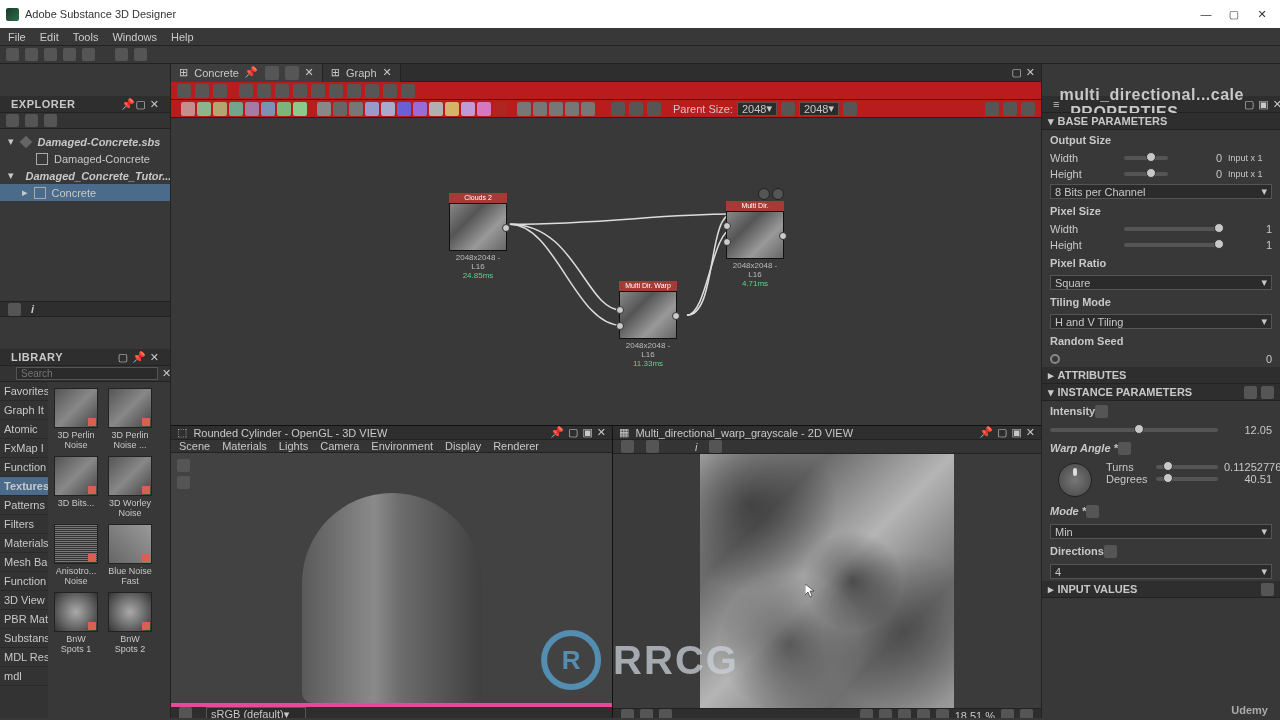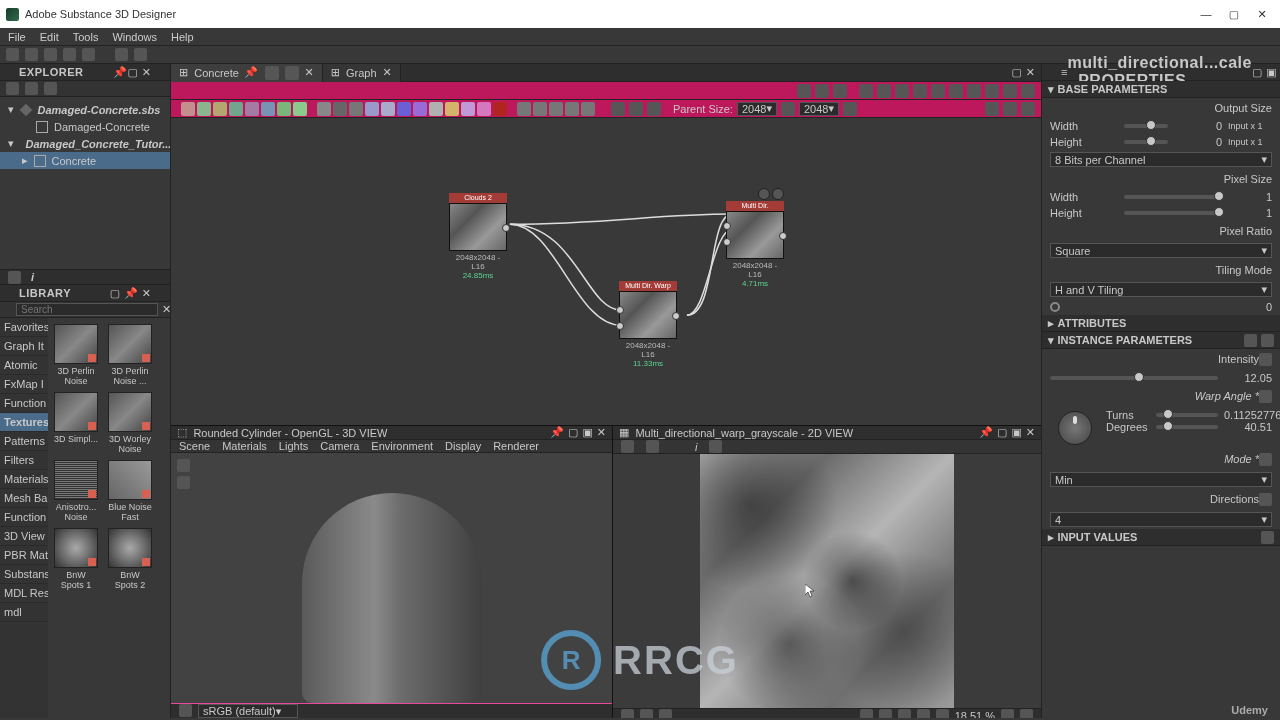--- a/index.html
+++ b/index.html
@@ -8,21 +8,21 @@
 .titlebar .left { display: flex; align-items: center; gap: 6px; }
 .titlebar .title { color: #333; }
 .titlebar .wbtns { display: flex; gap: 4px; }
 .titlebar .wbtn { width: 24px; height: 20px; display: flex; align-items: center; justify-content: center; color: #333; }
 .menubar { height: 18px; background: #383838; display: flex; align-items: center; gap: 14px; padding: 0 8px; border-bottom: 1px solid #222; }
 .menubar span { color: #ccc; }
 .toolbar-top { height: 18px; background: #383838; display: flex; align-items: center; gap: 6px; padding: 0 6px; border-bottom: 1px solid #222; }
 .ticon { width: 13px; height: 13px; background: #555; border-radius: 2px; }
 .main { display: flex; height: 654px; }
 .left-col { width: 170px; display: flex; flex-direction: column; background: #383838; }
-.panel-header { height: 17px; background: #2e2e2e; display: flex; align-items: center; justify-content: space-between; padding: 0 19px; border-bottom: 1px solid #222; }
+.panel-header { height: 17px; background: #2e2e2e; display: flex; align-items: center; justify-content: space-between; padding: 0 11px; border-bottom: 1px solid #222; margin-top: 32px; }
 .panel-header .ptitle { font-weight: 600; letter-spacing: .5px; }
 .panel-header .pbtns { display: flex; gap: 4px; }
 .explorer-body { flex: 0 0 172px; background: #383838; padding: 4px 0; overflow: hidden; }
 .tree-row { display: flex; align-items: center; gap: 6px; padding: 2px 8px; height: 17px; }
 .tree-row.selected { background: #4a6b8a; }
 .tree-row .cube { width: 12px; height: 12px; background: #666; transform: rotate(45deg) scale(.75); }
 .tree-row .pkg { width: 12px; height: 12px; border: 1px solid #aaa; }
 .midpane { height: 16px; background: #2e2e2e; display: flex; align-items: center; gap: 10px; padding: 0 8px; border-top: 1px solid #222; border-bottom: 1px solid #222; }
 .library-body { flex: 1; display: flex; background: #383838; overflow: hidden; }
 .libcats { width: 48px; background: #333; overflow: hidden; }
@@ -31,21 +31,21 @@
 .libgrid { flex: 1; padding: 6px; display: flex; flex-direction: column; gap: 6px; overflow: hidden; }
 .librow { display: flex; gap: 10px; }
 .thumb { width: 44px; text-align: center; }
 .thumb .timg { width: 44px; height: 40px; background: linear-gradient(135deg,#555,#888,#444); border: 1px solid #222; position: relative; }
 .thumb .timg::after { content:""; position:absolute; bottom:1px; right:1px; width:8px; height:8px; background:#d86050; }
 .thumb .tlabel { font-size: 9px; line-height: 10px; margin-top: 2px; }
 .center-col { flex: 1; display: flex; flex-direction: column; border-left: 1px solid #222; border-right: 1px solid #222; }
 .tabbar { height: 18px; background: #2e2e2e; display: flex; align-items: center; border-bottom: 1px solid #222; }
 .tab { height: 18px; display: flex; align-items: center; gap: 6px; padding: 0 8px; background: #353535; border-right: 1px solid #222; }
 .tab.active { background: #3e3e3e; }
-.graph-toolbar { height: 18px; background: #be185d; display: flex; align-items: center; gap: 4px; padding: 0 6px; border-bottom: 1px solid #222; justify-content: flex-end; }
+.graph-toolbar { height: 18px; background: #b91c1c; display: flex; align-items: center; gap: 4px; padding: 0 6px; border-bottom: 1px solid #222; }
 .ticon2 { width: 14px; height: 14px; background: #565656; border-radius: 2px; }
 .color-chips { display: flex; gap: 2px; margin-left: 4px; }
 .chip { width: 14px; height: 14px; border-radius: 2px; }
 .parent-size { display: flex; align-items: center; gap: 4px; margin-left: 8px; }
 .seldd { background: #2b2b2b; border: 1px solid #555; padding: 0 4px; height: 14px; display: flex; align-items: center; }
 .graph-canvas { flex: 1; background: #393939; position: relative; overflow: hidden; }
 .node { position: absolute; width: 58px; }
 .node .hdr { height: 10px; background: #a33b36; font-size: 7px; color: #fff; text-align: center; line-height: 10px; overflow: hidden; }
 .node .body { height: 48px; background: linear-gradient(135deg,#888,#555,#999,#666); border: 1px solid #111; position: relative; }
 .node .port { position: absolute; width: 8px; height: 8px; border-radius: 50%; background: #ccc; border: 1px solid #333; }
@@ -67,21 +67,21 @@
   radial-gradient(circle at 80% 70%, rgba(50,50,50,.5), transparent 30%),
   radial-gradient(circle at 35% 75%, rgba(35,35,35,.55), transparent 28%),
   linear-gradient(135deg,#a9a9a9,#6c6c6c,#b0b0b0,#707070,#999);
   filter: contrast(1.1);
 }
 .right-col { width: 238px; background: #383838; display: flex; flex-direction: column; }
 .prop-section-hdr { height: 17px; background: #2e2e2e; display: flex; align-items: center; gap: 4px; padding: 0 6px; border-bottom: 1px solid #222; font-weight: 600; }
 .prop-section-hdr .rbtns { margin-left: auto; display: flex; gap: 4px; }
 .prop-row { display: flex; align-items: center; padding: 2px 8px; gap: 6px; font-size: 10px; }
 .prop-label { flex: 0 0 68px; color: #c8c8c8; }
-.prop-subhead { font-weight: 400; padding: 4px 8px; display:flex; justify-content:flex-end; }
+.prop-subhead { font-weight: 700; padding: 4px 8px; display:flex; justify-content:flex-start; }
 .slider { flex: 1; height: 4px; background: #555; position: relative; border-radius: 2px; }
 .slider .knob { position: absolute; top: -4px; width: 10px; height: 10px; border-radius: 50%; background: #c8c8c8; border: 1px solid #333; }
 .valbox { width: 48px; text-align: right; }
 .selectbox { flex: 1; height: 15px; background: #2b2b2b; border: 1px solid #555; display: flex; align-items: center; justify-content: space-between; padding: 0 4px; font-size: 10px; color:#888; }
 .dial { width: 34px; height: 34px; border-radius: 50%; background: radial-gradient(circle,#777,#444); border: 1px solid #222; position: relative; margin: 2px 8px; }
 .dial::after { content:""; position:absolute; top:4px; left:14px; width:4px; height:8px; background:#ddd; border-radius:2px; }
 .wmark { position:absolute; left:50%; bottom:30px; transform:translateX(-50%); display:flex; align-items:center; gap:12px; opacity:.75; }
 .wmark .logo { width:60px; height:60px; border-radius:50%; border:6px solid #5aa6d8; display:flex; align-items:center; justify-content:center; color:#5aa6d8; font-weight:900; font-size:26px; }
 .wmark .txt { font-size:40px; font-weight:900; color:#c8d0d8; letter-spacing:2px; }
 .pin { width:10px; height:10px; }
@@ -203,21 +203,21 @@
               <div class="tlabel">3D Perlin Noise</div>
             </div>
           <div class="thumb">
               <div class="timg"></div>
               <div class="tlabel">3D Perlin Noise ...</div>
             </div>
         </div>
         <div class="librow">
           <div class="thumb">
               <div class="timg"></div>
-              <div class="tlabel">3D Simpl...</div>
+              <div class="tlabel">3D Bits...</div>
             </div>
           <div class="thumb">
               <div class="timg"></div>
               <div class="tlabel">3D Worley Noise</div>
             </div>
         </div>
         <div class="librow">
           <div class="thumb">
               <div class="timg" style="background:repeating-linear-gradient(0deg,#333,#333 1px,#777 1px,#777 2px)"></div>
               <div class="tlabel">Anisotro... Noise</div>
@@ -396,21 +396,21 @@
           <span>Display</span>
           <span>Renderer</span>
         </div>
         <div class="view-body">
           <div style="position:absolute;left:6px;top:6px;display:flex;flex-direction:column;gap:4px">
             <span class="ticon"></span>
             <span class="ticon"></span>
           </div>
           <div class="cylinder"></div>
         </div>
-        <div style="height:18px;background:#2e2e2e;display:flex;align-items:flex-start;gap:6px;padding:0 8px;border-top:1px solid #ec4899">
+        <div style="height:18px;background:#2e2e2e;display:flex;align-items:flex-start;gap:14px;padding:0 8px;border-top:4px solid #ec4899">
           <span class="ticon"></span>
           <div class="seldd" style="width:100px">
             <span>sRGB (default)</span>
               <span>▾</span>
           </div>
         </div>
       </div>
 
       <div class="view-pane right">
         <div class="view-header">
@@ -542,20 +542,24 @@
       <span>Tiling Mode</span>
       <span><span class="ticon"></span> <span class="ticon"></span></span>
     </div>
     <div class="prop-row">
         <div class="selectbox">
           <span>H and V Tiling</span>
           <span>▾</span>
         </div>
       </div>
 
+    <div class="prop-subhead">
+      <span>Random Seed</span>
+      <span><span class="ticon"></span> <span class="ticon"></span></span>
+    </div>
     <div class="prop-row">
       <span style="width:10px;height:10px;border-radius:50%;border:2px solid #888"></span>
       <span style="flex:1"></span>
       <span class="valbox">0</span>
     </div>
 
     <div class="prop-section-hdr">
       <span>▸</span>
         <span>ATTRIBUTES</span>
     </div>

